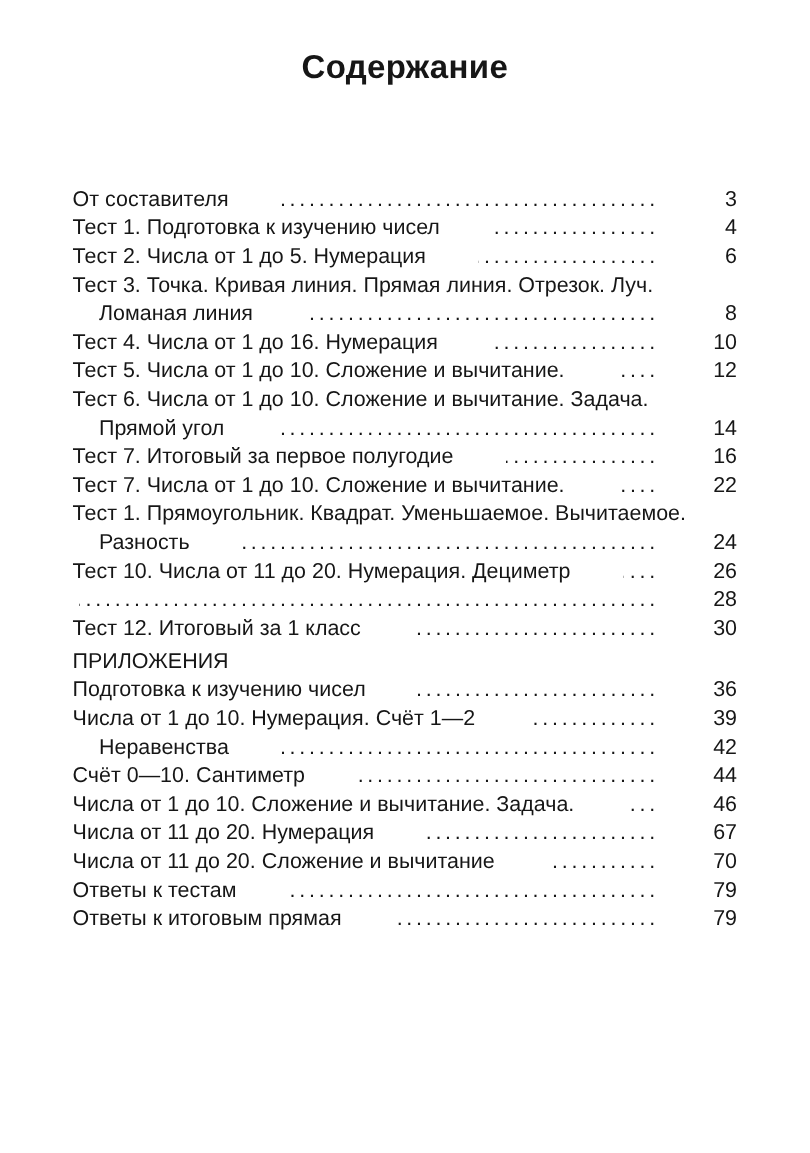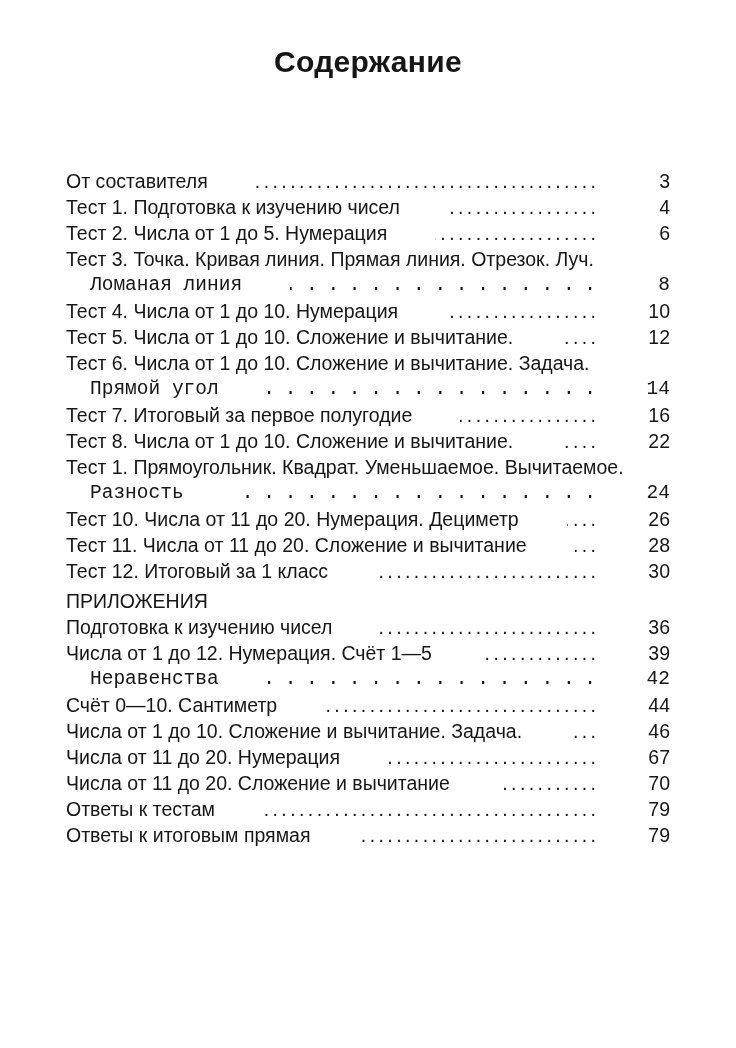--- a/index.html
+++ b/index.html
@@ -28,21 +28,21 @@
     font-size: 19.5px;
   }
   .line {
     display: flex;
     align-items: baseline;
     height: 26px;
     line-height: 26px;
     white-space: nowrap;
     gap: 42px;
   }
-  .line.indent { padding-left: 24px; font-family: Liberation Mono, monospace; }
+  .line.indent { padding-left: 24px; }
   .line.sect { margin-top: 4px; text-align: center; }
   .txt { flex: 0 0 auto; }
   .leader {
     flex: 1 1 auto;
     min-width: 0;
     margin-left: 6px;
     overflow: hidden;
     white-space: nowrap;
     direction: rtl;
   }
@@ -86,21 +86,21 @@
     <div class="line">
       <span class="txt">Тест 3. Точка. Кривая линия. Прямая линия. Отрезок. Луч.</span>
     </div>
     <div class="line indent">
       <span class="txt">Ломаная линия</span>
       <span class="leader"></span>
       <span class="pg">8</span>
     </div>
 
     <div class="line">
-      <span class="txt">Тест 4. Числа от 1 до 10. Нумерация</span>
+      <span class="txt">Тест 4. Числа от 1 до 16. Нумерация</span>
       <span class="leader"></span>
       <span class="pg">10</span>
     </div>
 
     <div class="line">
       <span class="txt">Тест 5. Числа от 1 до 10. Сложение и вычитание.</span>
       <span class="leader"></span>
       <span class="pg">12</span>
     </div>
 
@@ -113,42 +113,41 @@
       <span class="pg">14</span>
     </div>
 
     <div class="line">
       <span class="txt">Тест 7. Итоговый за первое полугодие</span>
       <span class="leader"></span>
       <span class="pg">16</span>
     </div>
 
     <div class="line">
-      <span class="txt">Тест 8. Числа от 1 до 10. Сложение и вычитание.</span>
+      <span class="txt">Тест 7. Числа от 1 до 10. Сложение и вычитание.</span>
       <span class="leader"></span>
       <span class="pg">22</span>
     </div>
 
     <div class="line">
       <span class="txt">Тест 1. Прямоугольник. Квадрат. Уменьшаемое. Вычитаемое.</span>
     </div>
     <div class="line indent">
       <span class="txt">Разность</span>
       <span class="leader"></span>
       <span class="pg">24</span>
     </div>
 
     <div class="line">
       <span class="txt">Тест 10. Числа от 11 до 20. Нумерация. Дециметр</span>
       <span class="leader"></span>
       <span class="pg">26</span>
     </div>
 
     <div class="line">
-      <span class="txt">Тест 11. Числа от 11 до 20. Сложение и вычитание</span>
       <span class="leader"></span>
       <span class="pg">28</span>
     </div>
 
     <div class="line">
       <span class="txt">Тест 12. Итоговый за 1 класс</span>
       <span class="leader"></span>
       <span class="pg">30</span>
     </div>
 
@@ -156,21 +155,21 @@
       <span class="txt">ПРИЛОЖЕНИЯ</span>
     </div>
 
     <div class="line">
       <span class="txt">Подготовка к изучению чисел</span>
       <span class="leader"></span>
       <span class="pg">36</span>
     </div>
 
     <div class="line">
-      <span class="txt">Числа от 1 до 12. Нумерация. Счёт 1—5</span>
+      <span class="txt">Числа от 1 до 10. Нумерация. Счёт 1—2</span>
       <span class="leader"></span>
       <span class="pg">39</span>
     </div>
 
     <div class="line indent">
       <span class="txt">Неравенства</span>
       <span class="leader"></span>
       <span class="pg">42</span>
     </div>
 

